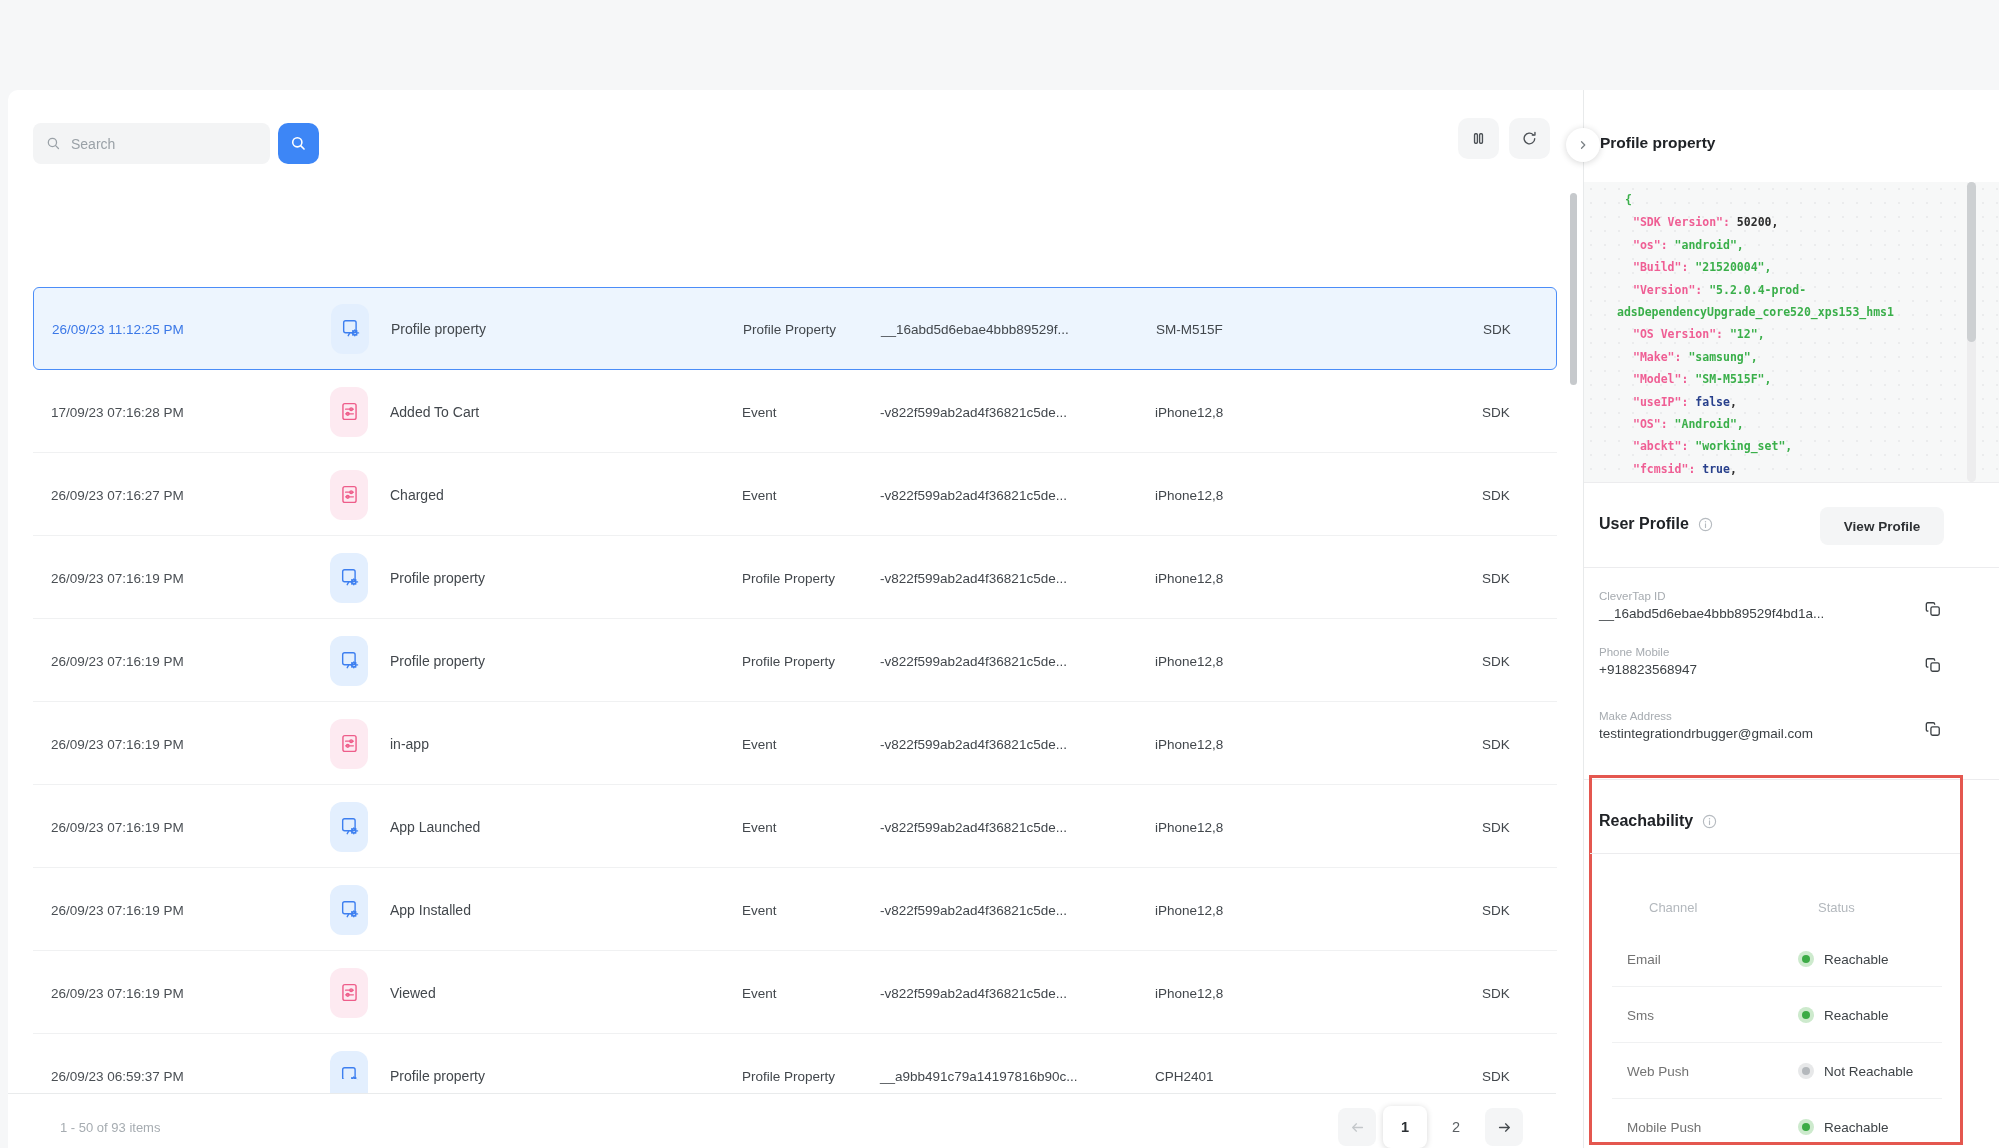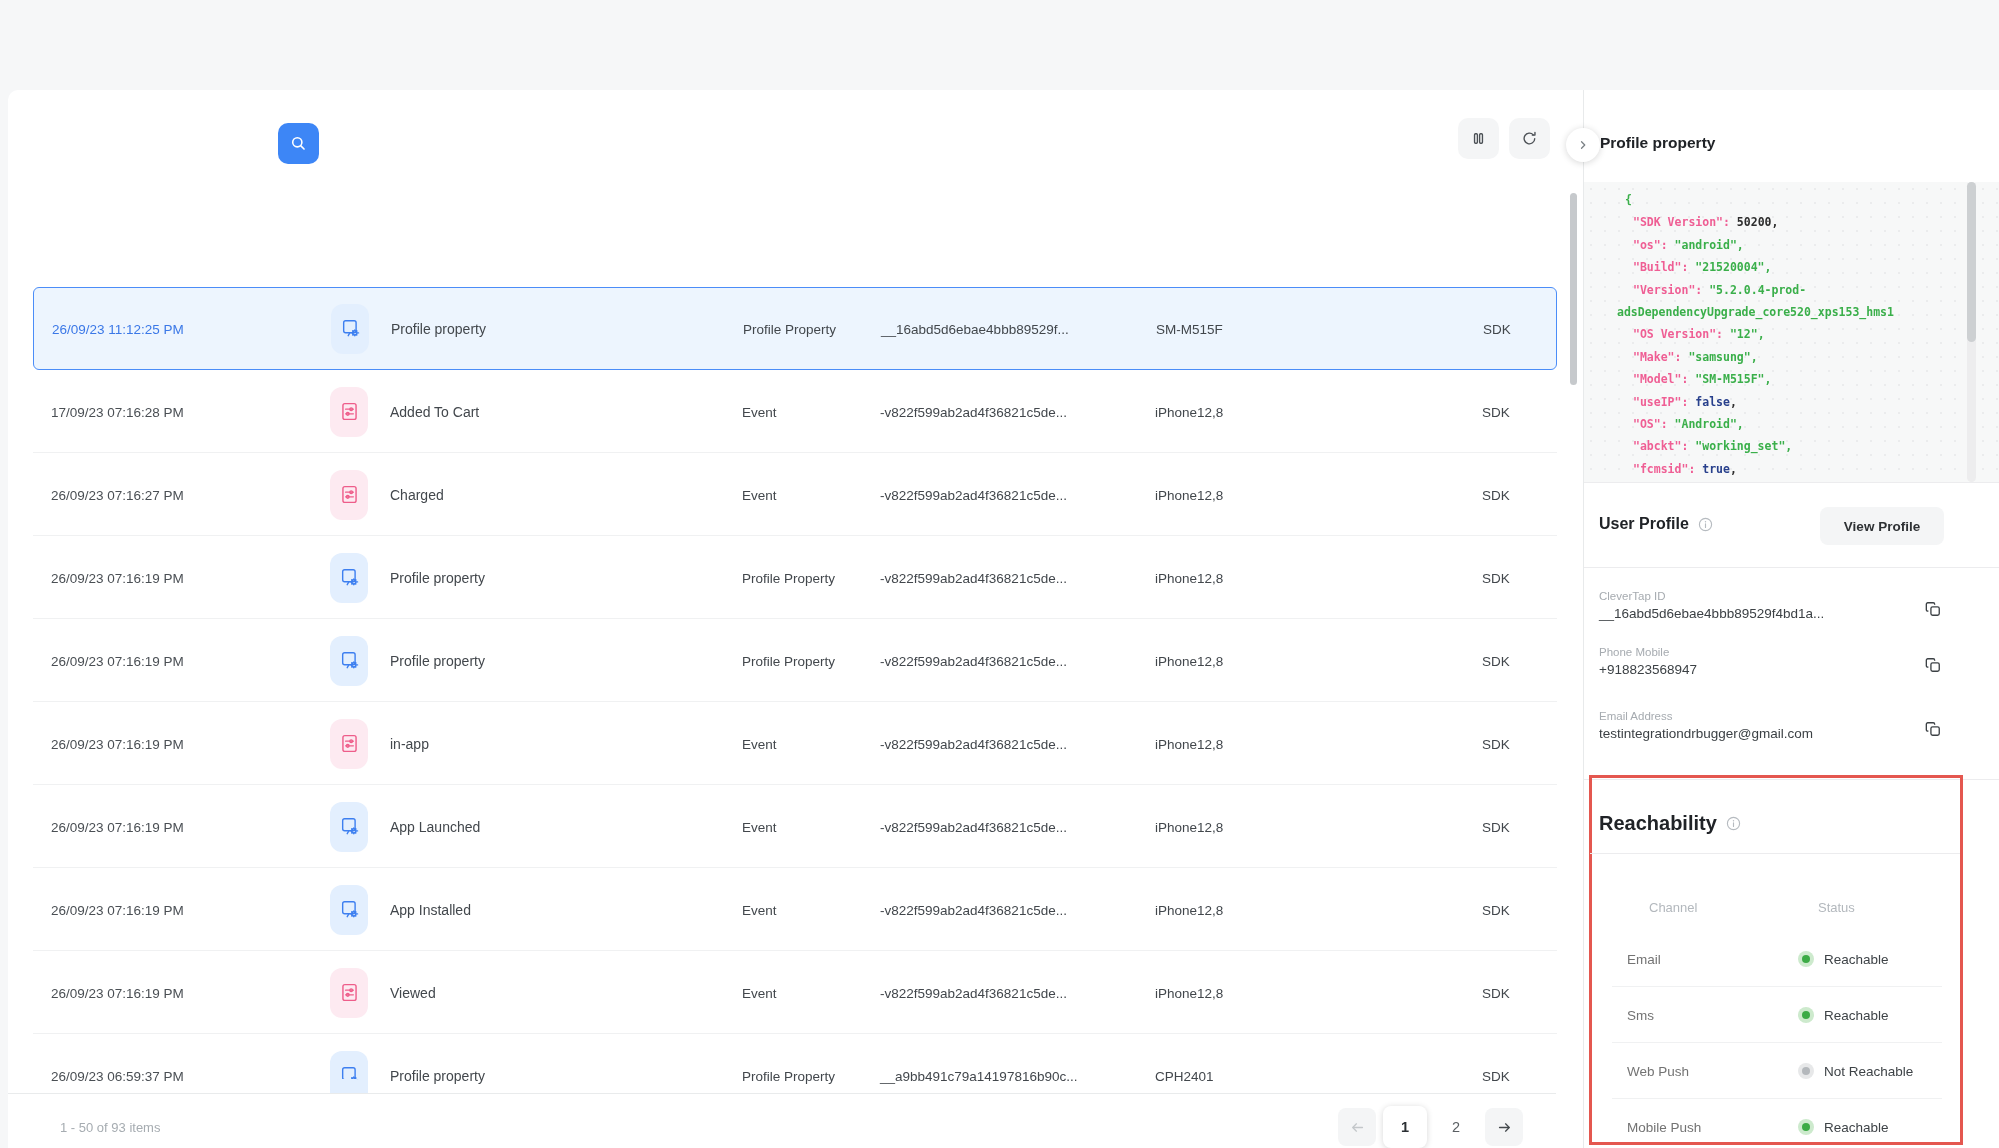--- a/index.html
+++ b/index.html
@@ -92,21 +92,21 @@
   .info-icon svg { width:17px; height:17px; color:#b6bbc0; display:block; }
   .view-profile-btn { position:absolute; left:236px; top:417px; width:124px; height:38px; border:none; border-radius:8px; background:#f4f5f6; font-family:"Liberation Sans",sans-serif; font-size:13.5px; font-weight:700; color:#2e3134; cursor:pointer; }
 
   .field { position:absolute; left:15px; width:360px; }
   .field .flabel { font-size:11.5px; color:#a6abb0; }
   .field .fvalue { margin-top:4px; font-size:13.5px; color:#3c4145; white-space:nowrap; }
   .copy-btn { position:absolute; right:14px; top:8px; width:22px; height:22px; border:none; background:transparent; cursor:pointer; color:#3c4145; padding:0; }
   .copy-btn svg { width:20px; height:20px; display:block; }
 
   .reach-box { position:absolute; left:5px; top:685px; width:374px; height:370px; border:3px solid #e4574f; }
-  .reach-title { position:absolute; left:15px; top:722px; font-size:20px; font-weight:700; color:#202327; display:flex; align-items:center; gap:8px; }
+  .reach-title { position:absolute; left:15px; top:722px; font-size:16px; font-weight:700; color:#202327; display:flex; align-items:center; gap:8px; }
   .reach-divider { position:absolute; left:6px; top:763px; width:370px; height:1px; background:#ececee; }
   .reach-head { position:absolute; top:810px; font-size:13px; color:#b3b8bd;margin-left:22px; }
   .reach-head.channel { left:43px; }
   .reach-head.status  { left:212px; }
   .reach-row { position:absolute; left:28px; width:330px; height:56px; }
   .reach-row .rdiv { position:absolute; left:0; right:0; bottom:0; height:1px; background:#f0f1f2; }
   .reach-row .rchannel { position:absolute; left:15px; top:50%; transform:translateY(-50%); font-size:13.5px; color:#737373; }
   .reach-row .rstatus { position:absolute; left:186px; top:50%; transform:translateY(-50%); display:flex; align-items:center; gap:10px; font-size:13.5px; color:#3e4347; }
   .dot { width:16px; height:16px; border-radius:50%; display:flex; align-items:center; justify-content:center; }
   .dot i { width:8px; height:8px; border-radius:50%; display:block; }
@@ -114,20 +114,27 @@
   .dot.gray  { background:#e7e8e9; } .dot.gray i  { background:#b4b8bc; }
 </style>
 </head>
 <body>
 
 <div id="app">
 
 
   <div class="card">
 
+    <div class="search-input">
+      <svg viewBox="0 0 24 24" fill="none" stroke="currentColor" stroke-width="1.8" stroke-linecap="round">
+          <circle cx="10.5" cy="10.5" r="5.8"></circle>
+          <path d="M15 15l4 4"></path>
+        </svg>
+      <input type="text" placeholder="Search" style="">
+    </div>
     <button class="search-btn">
       <svg viewBox="0 0 24 24" fill="none" stroke="currentColor" stroke-width="2" stroke-linecap="round">
           <circle cx="10.5" cy="10.5" r="5.8"></circle>
           <path d="M15 15l4 4"></path>
         </svg>
     </button>
 
     <button class="tool-btn btn-pause">
       <svg viewBox="0 0 24 24" fill="none" stroke="currentColor" stroke-width="1.7">
           <rect x="7" y="6" width="3.6" height="12" rx="1.3"></rect>
@@ -409,21 +416,21 @@
           <div class="flabel">Phone Mobile</div>
           <div class="fvalue">+918823568947</div>
           <button class="copy-btn">
             <svg viewBox="0 0 24 24" fill="none" stroke="currentColor" stroke-width="1.6" stroke-linejoin="round">
               <rect x="9.5" y="9.5" width="10" height="10" rx="2"></rect>
               <path d="M6.5 14.5h-.8A1.7 1.7 0 0 1 4 12.8V6.2a1.7 1.7 0 0 1 1.7-1.7h6.6A1.7 1.7 0 0 1 14 6.2V7"></path>
             </svg>
           </button>
         </div>
         <div class="field" style="top: 620px;">
-          <div class="flabel">Email Address</div>
+          <div class="flabel">Make Address</div>
           <div class="fvalue">testintegrationdrbugger@gmail.com</div>
           <button class="copy-btn">
             <svg viewBox="0 0 24 24" fill="none" stroke="currentColor" stroke-width="1.6" stroke-linejoin="round">
               <rect x="9.5" y="9.5" width="10" height="10" rx="2"></rect>
               <path d="M6.5 14.5h-.8A1.7 1.7 0 0 1 4 12.8V6.2a1.7 1.7 0 0 1 1.7-1.7h6.6A1.7 1.7 0 0 1 14 6.2V7"></path>
             </svg>
           </button>
         </div>
       </div>
 

